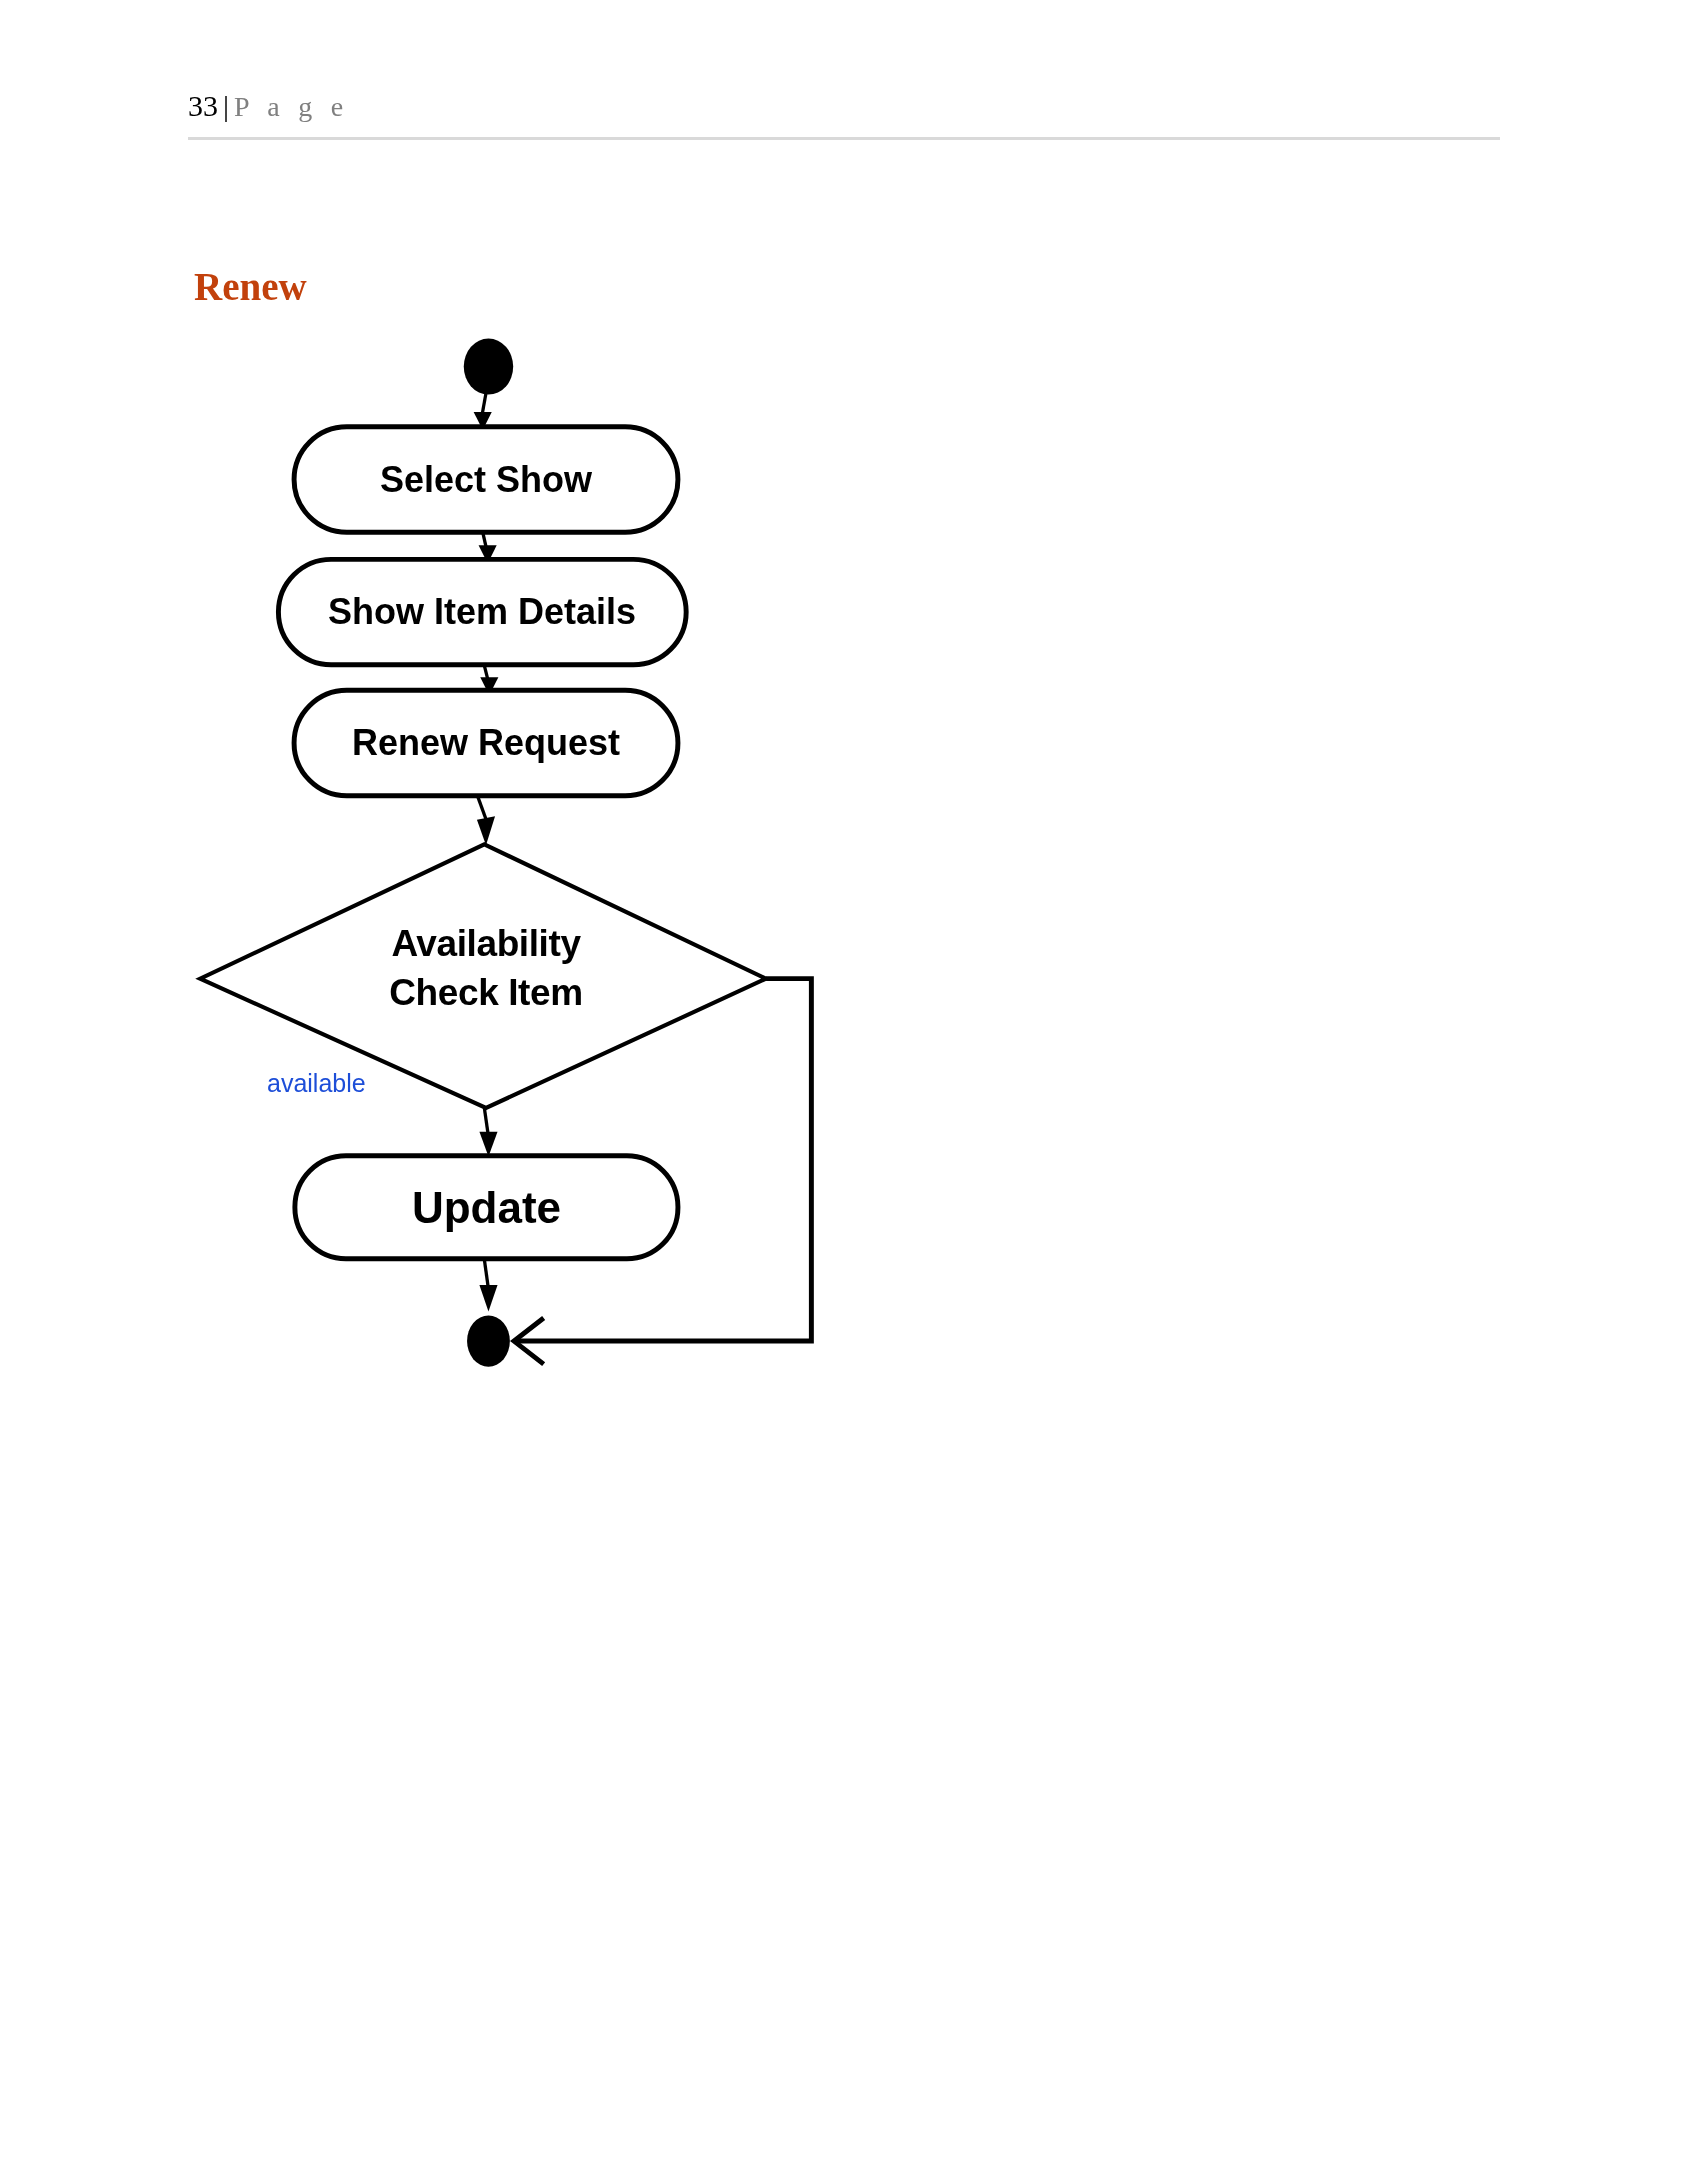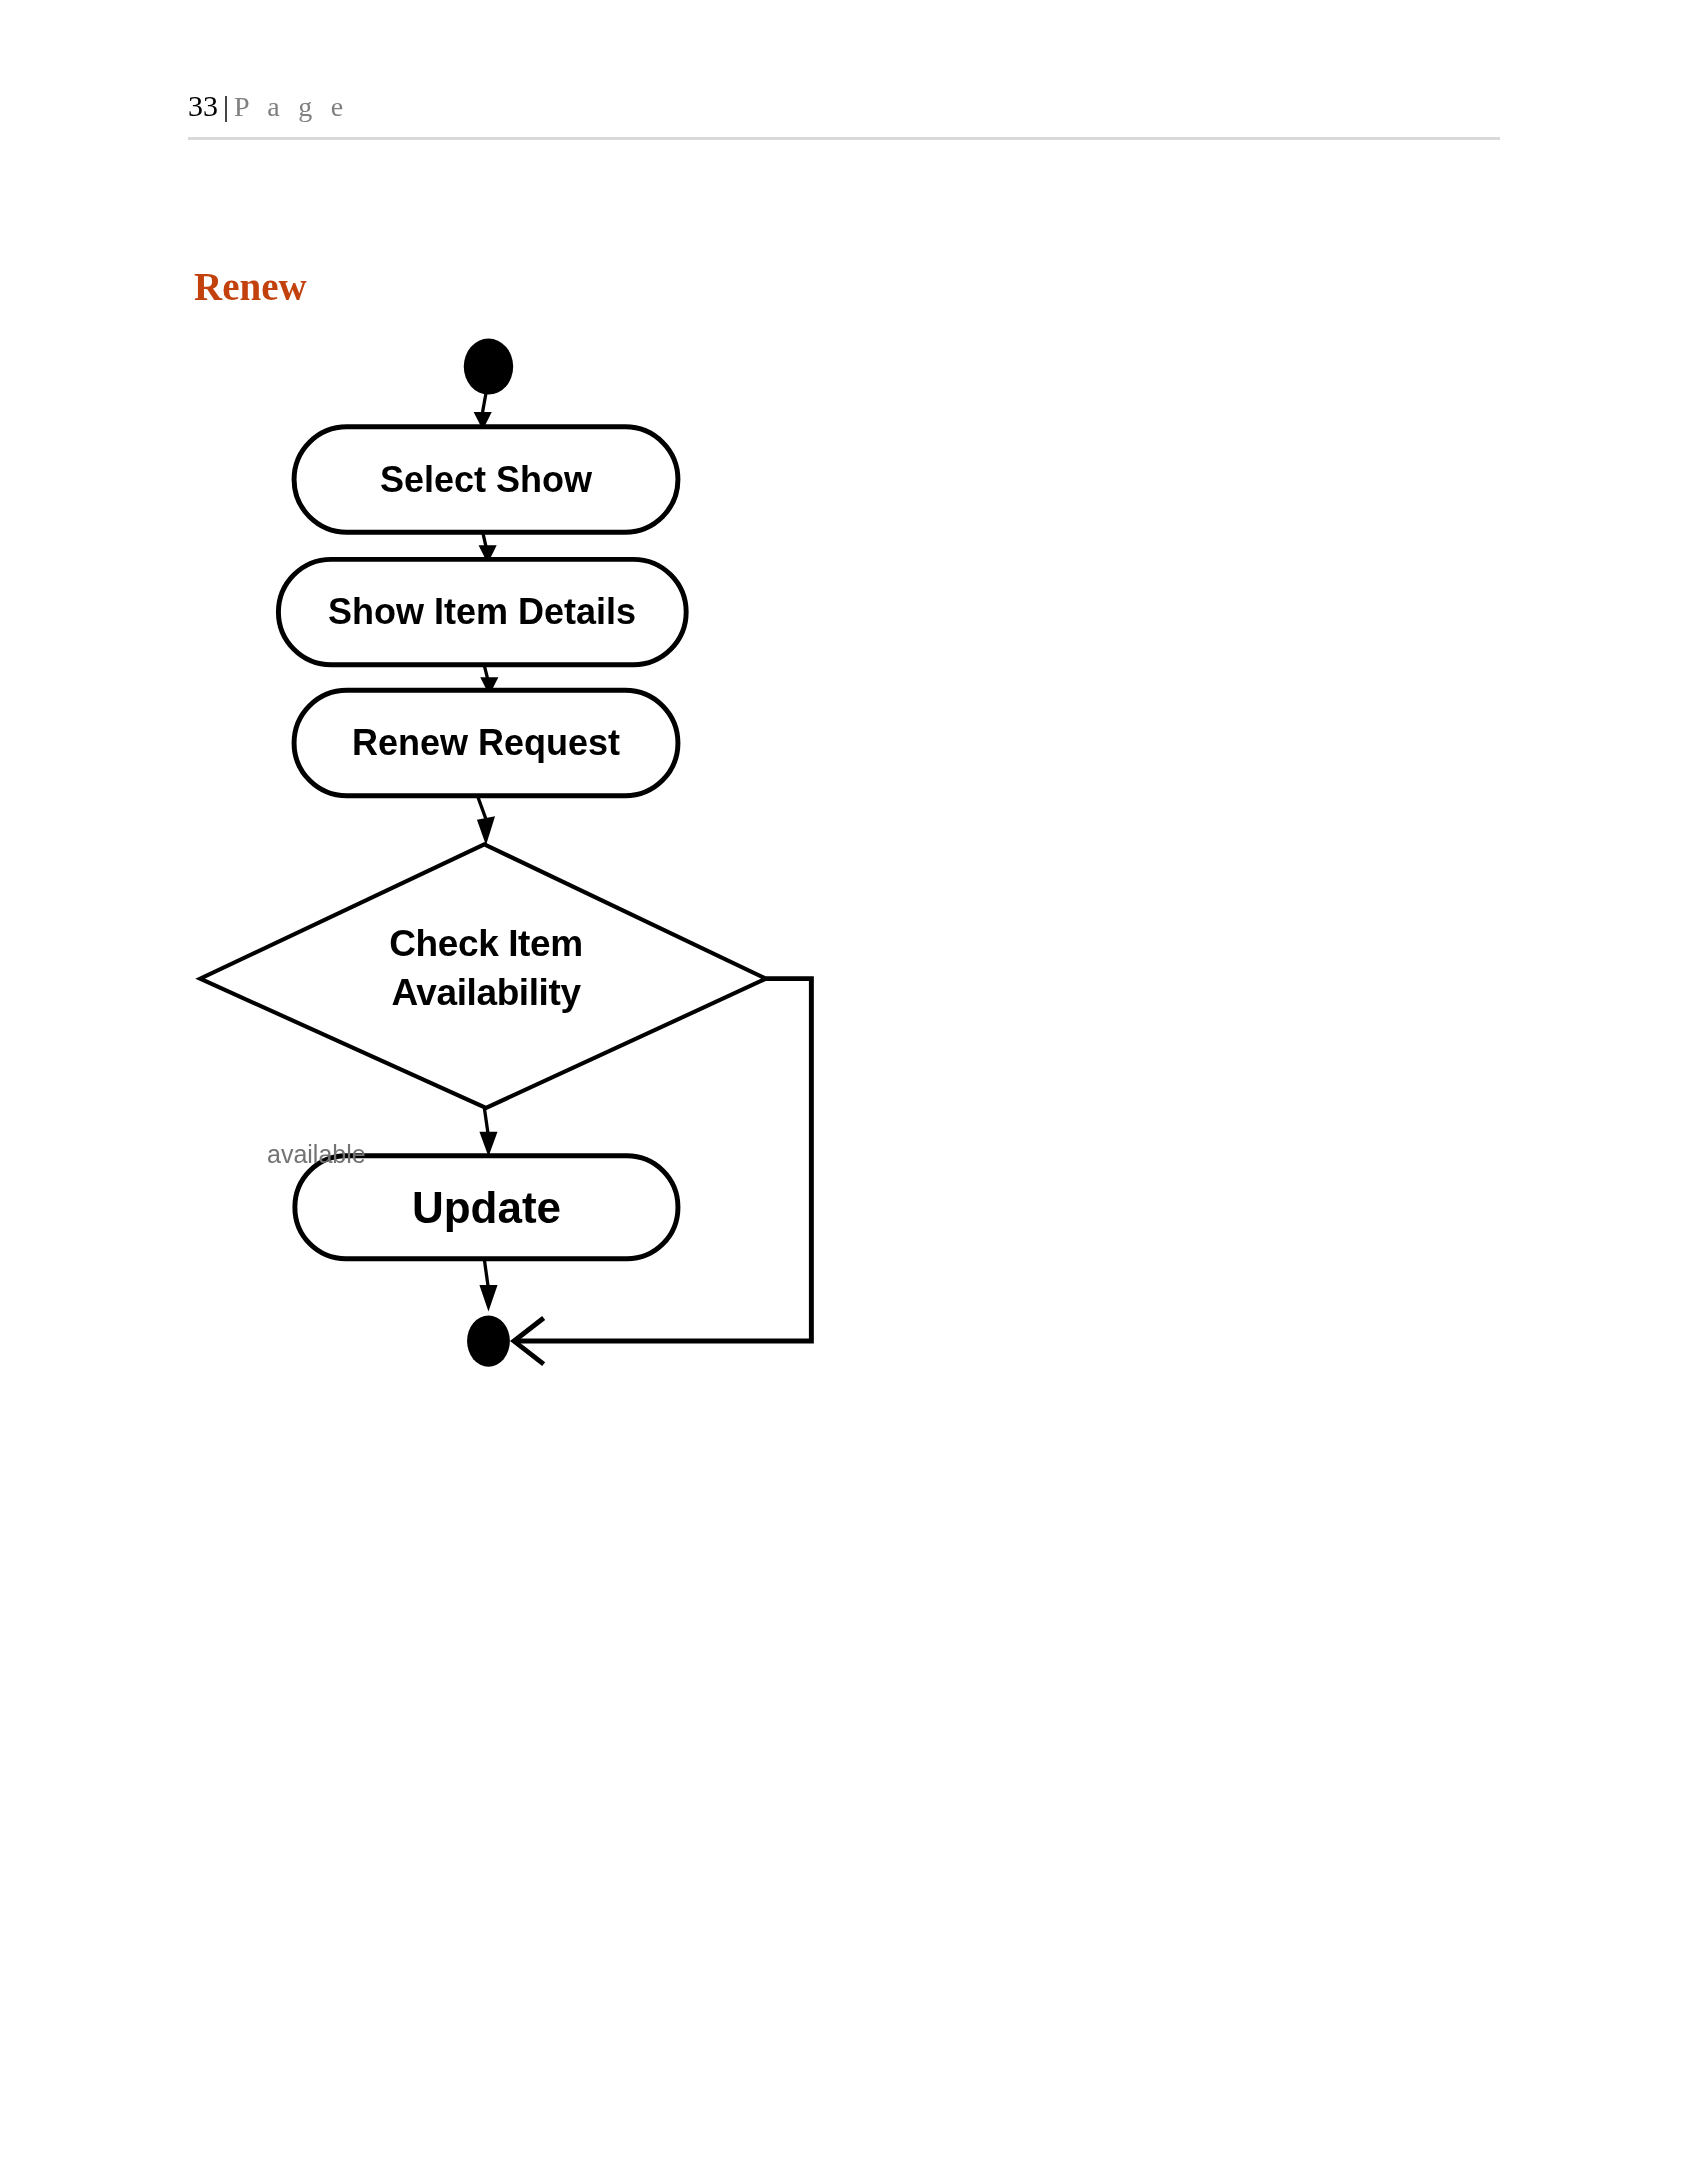--- a/index.html
+++ b/index.html
@@ -113,26 +113,26 @@
   }
   .lbl-decision .dec-line {
     display: block;
     font-family: "Liberation Sans", sans-serif;
     font-weight: bold;
   }
 
   .guard-label {
     position: absolute;
     left: 267px;
-    top: 1139px;
+    top: 1068px;
     font-family: "Liberation Sans", sans-serif;
     font-weight: normal;
     font-size: 25px;
     line-height: 31px;
-    color: #737373;
+    color: #1d4ed8;
     white-space: nowrap;
     pointer-events: none;
   }
 </style>
 </head>
 <body>
 
 <div class="page-header">
   <div class="header-text">
     <span class="hdr-num">33</span><span class="hdr-bar">|</span><span class="hdr-word">P a g e</span>
@@ -199,20 +199,20 @@
 
     <ellipse cx="593" cy="1628" rx="26" ry="31" fill="#000000" stroke="none"></ellipse>
   </svg>
 </div>
 
 <div class="node-label lbl-select">Select Show</div>
 <div class="node-label lbl-show">Show Item Details</div>
 <div class="node-label lbl-renew">Renew Request</div>
 
 <div class="node-label lbl-decision">
+  <span class="dec-line">Availability</span>
   <span class="dec-line">Check Item</span>
-  <span class="dec-line">Availability</span>
 </div>
 
 <div class="guard-label">available</div>
 
 <div class="node-label lbl-update">Update</div>
 
 
 </body></html>

